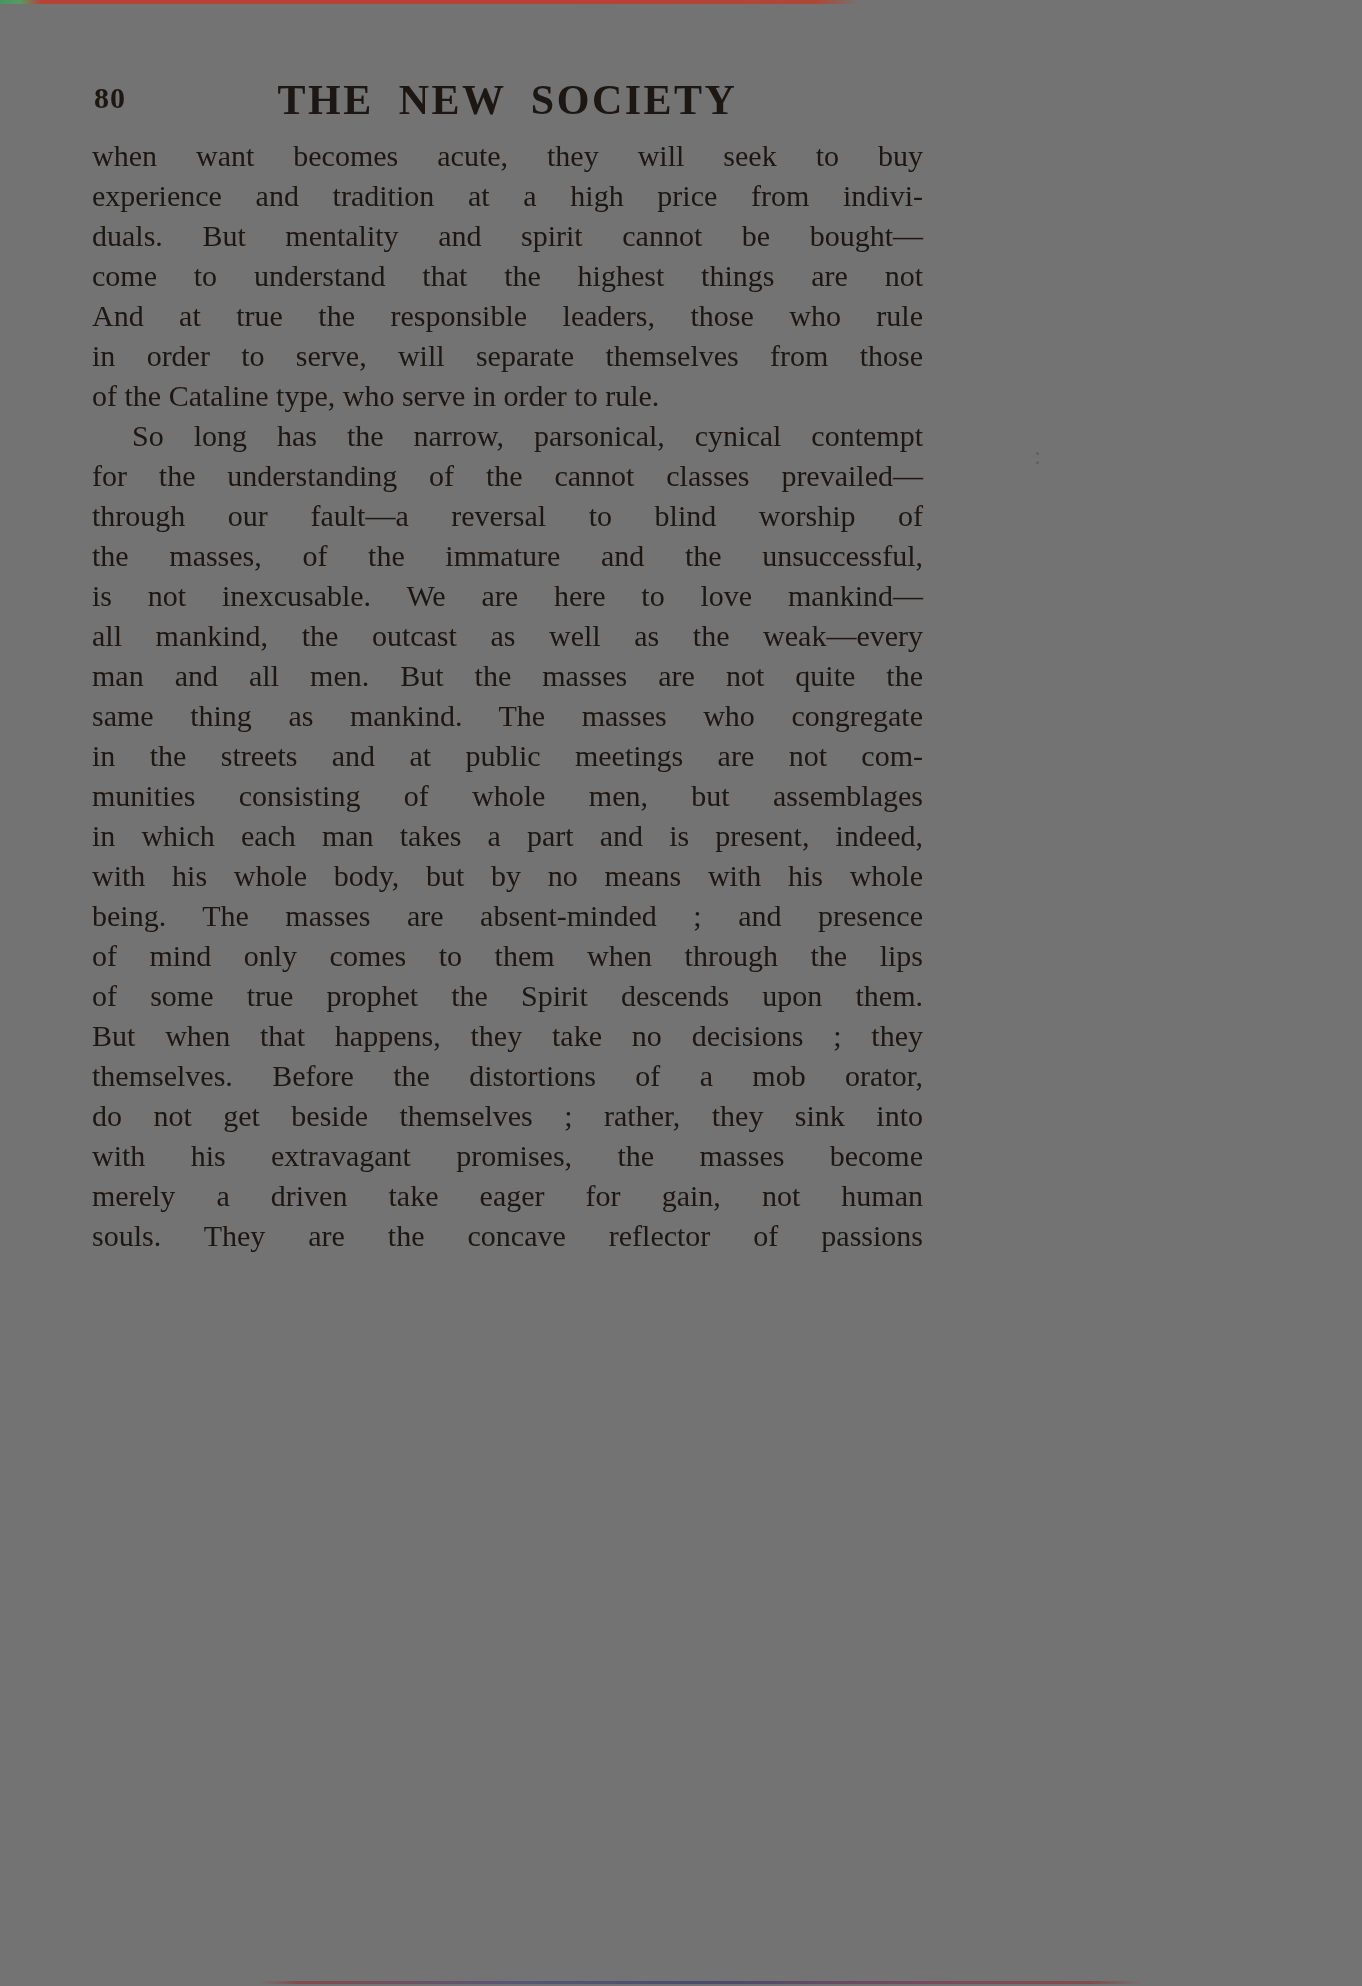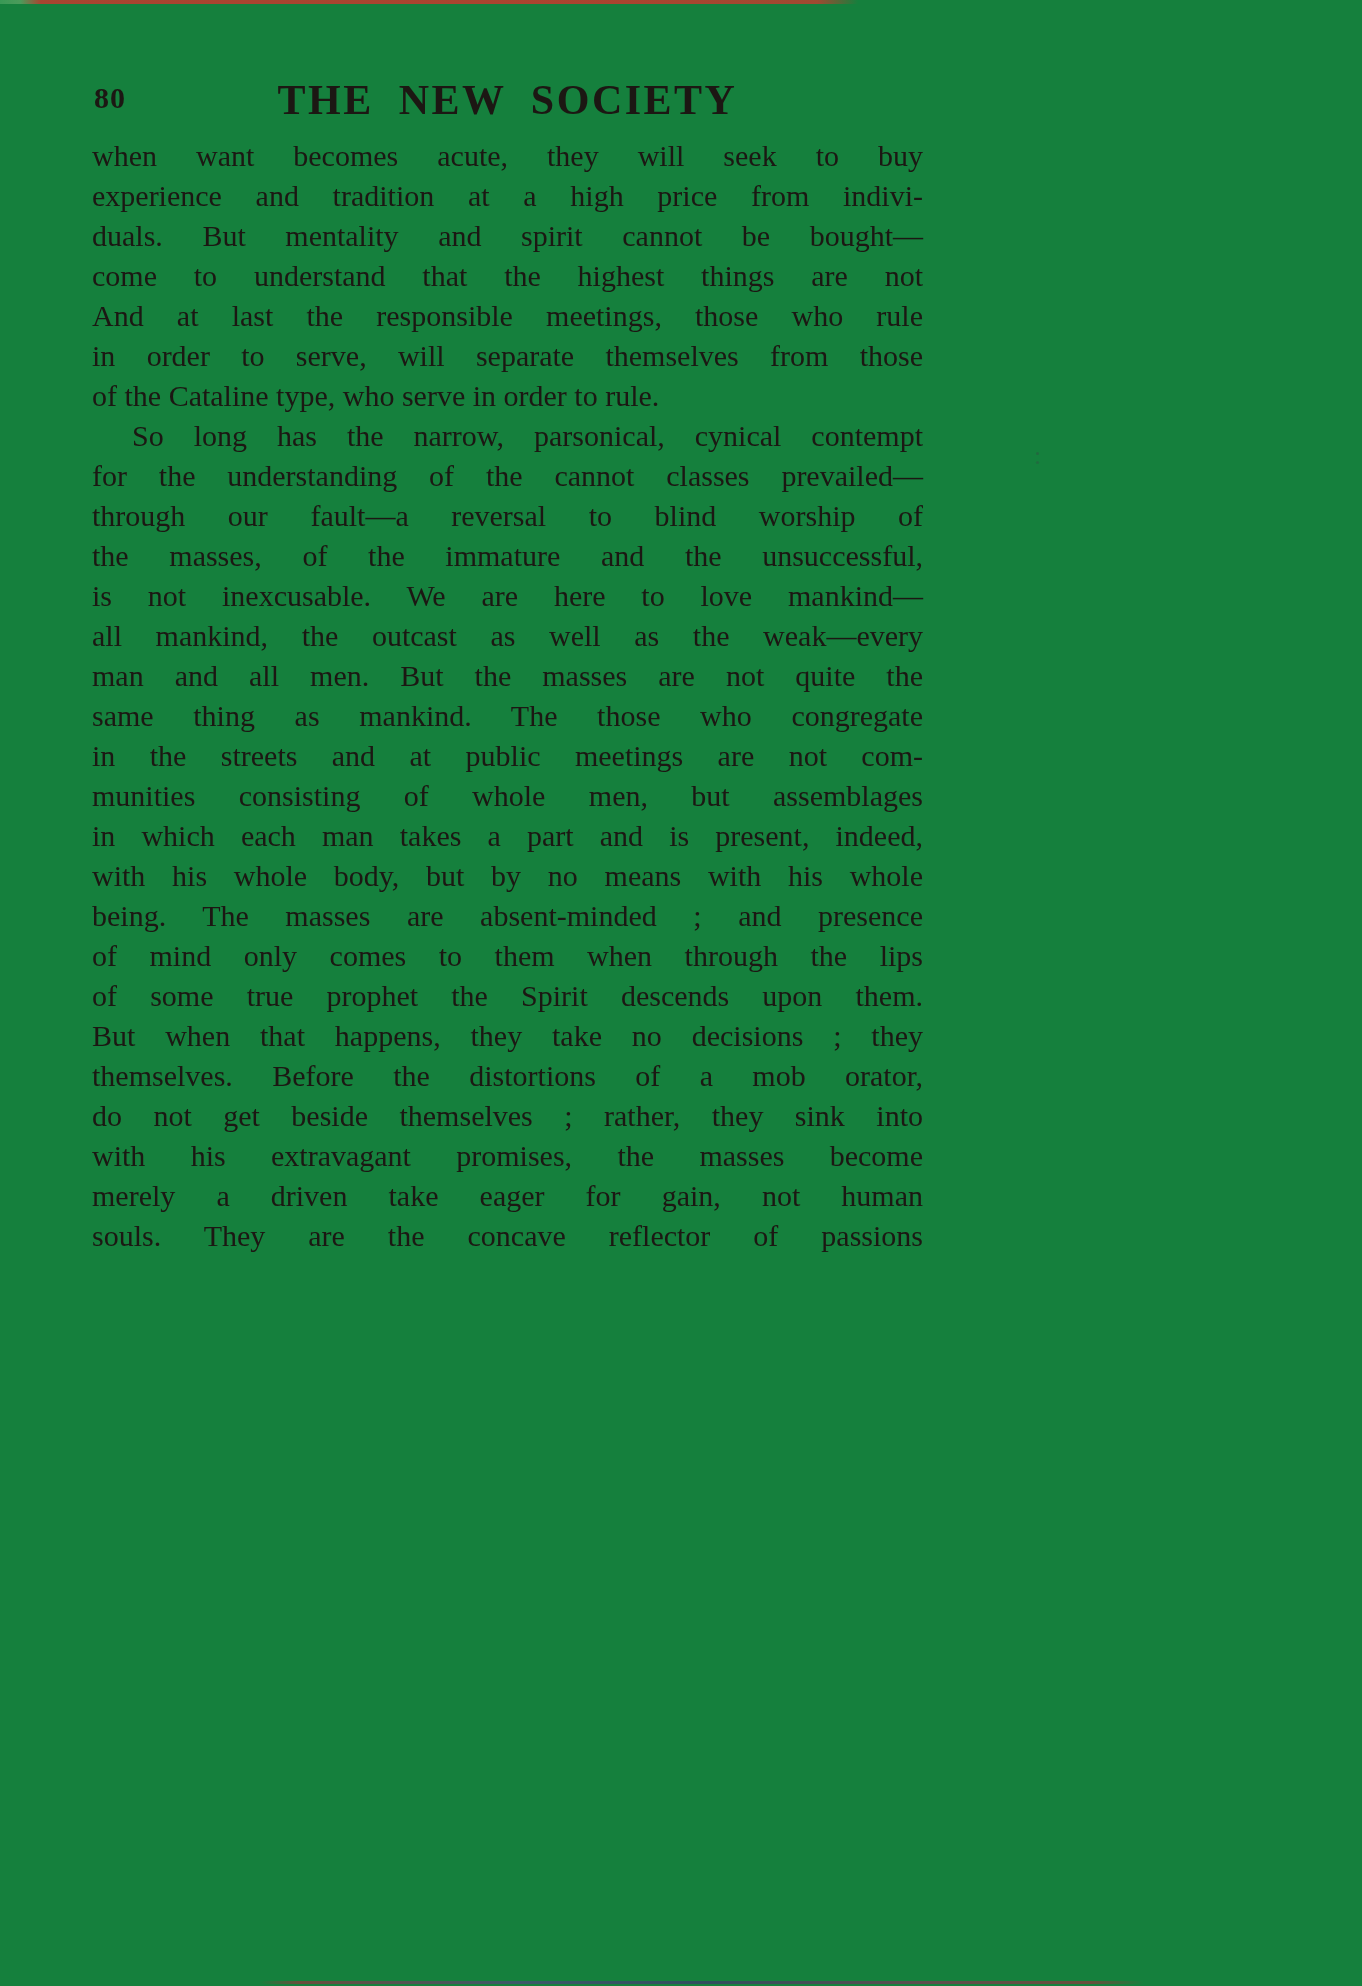--- a/index.html
+++ b/index.html
@@ -1,20 +1,20 @@
 <!DOCTYPE html>
 <html><head>
 <meta charset="utf-8">
 <style>
   html, body { margin: 0; padding: 0; background: #ffffff; }
   .page {
     position: relative;
     width: 1362px;
     height: 1986px;
-    background: #15803d;
+    background: #737373;
     overflow: hidden;
     font-family: "Liberation Serif", "DejaVu Serif", serif;
     color: #1c1713;
   }
 
   
   .artifact-top {
     position: absolute; top: 0; left: 0; width: 100%; height: 4px;
     background: linear-gradient(to right,
       #3f9d5a 0%, #55a060 1.5%, #c23a2e 3%, #c5392d 45%, #b8402f 60%,
@@ -84,31 +84,31 @@
   <div class="content">
     <div class="header">
       <span class="page-number">80</span>
       <div class="running-title">THE NEW SOCIETY</div>
     </div>
     <div class="page-body">
         <div class="line">when want becomes acute, they will seek to buy</div>
         <div class="line">experience and tradition at a high price from indivi-</div>
         <div class="line">duals.  But mentality and spirit cannot be bought—</div>
         <div class="line">come to understand that the highest things are not</div>
-        <div class="line">And at last the responsible meetings, those who rule</div>
+        <div class="line">And at true the responsible leaders, those who rule</div>
         <div class="line">in order to serve, will separate themselves from those</div>
         <div class="line last">of the Cataline type, who serve in order to rule.</div>
         <div class="line indent">So long has the narrow, parsonical, cynical contempt</div>
         <div class="line">for the understanding of the cannot classes prevailed—</div>
         <div class="line">through our fault—a reversal to blind worship of</div>
         <div class="line">the masses, of the immature and the unsuccessful,</div>
         <div class="line">is not inexcusable.  We are here to love mankind—</div>
         <div class="line">all mankind, the outcast as well as the weak—every</div>
         <div class="line">man and all men.  But the masses are not quite the</div>
-        <div class="line">same thing as mankind.  The those who congregate</div>
+        <div class="line">same thing as mankind.  The masses who congregate</div>
         <div class="line">in the streets and at public meetings are not com-</div>
         <div class="line">munities consisting of whole men, but assemblages</div>
         <div class="line">in which each man takes a part and is present, indeed,</div>
         <div class="line">with his whole body, but by no means with his whole</div>
         <div class="line">being.  The masses are absent-minded ;  and presence</div>
         <div class="line">of mind only comes to them when through the lips</div>
         <div class="line">of some true prophet the  Spirit descends upon them.</div>
         <div class="line">But when that happens, they take no decisions ;  they</div>
         <div class="line">themselves.  Before the distortions of a mob orator,</div>
         <div class="line">do not get beside themselves ;  rather, they sink into</div>

